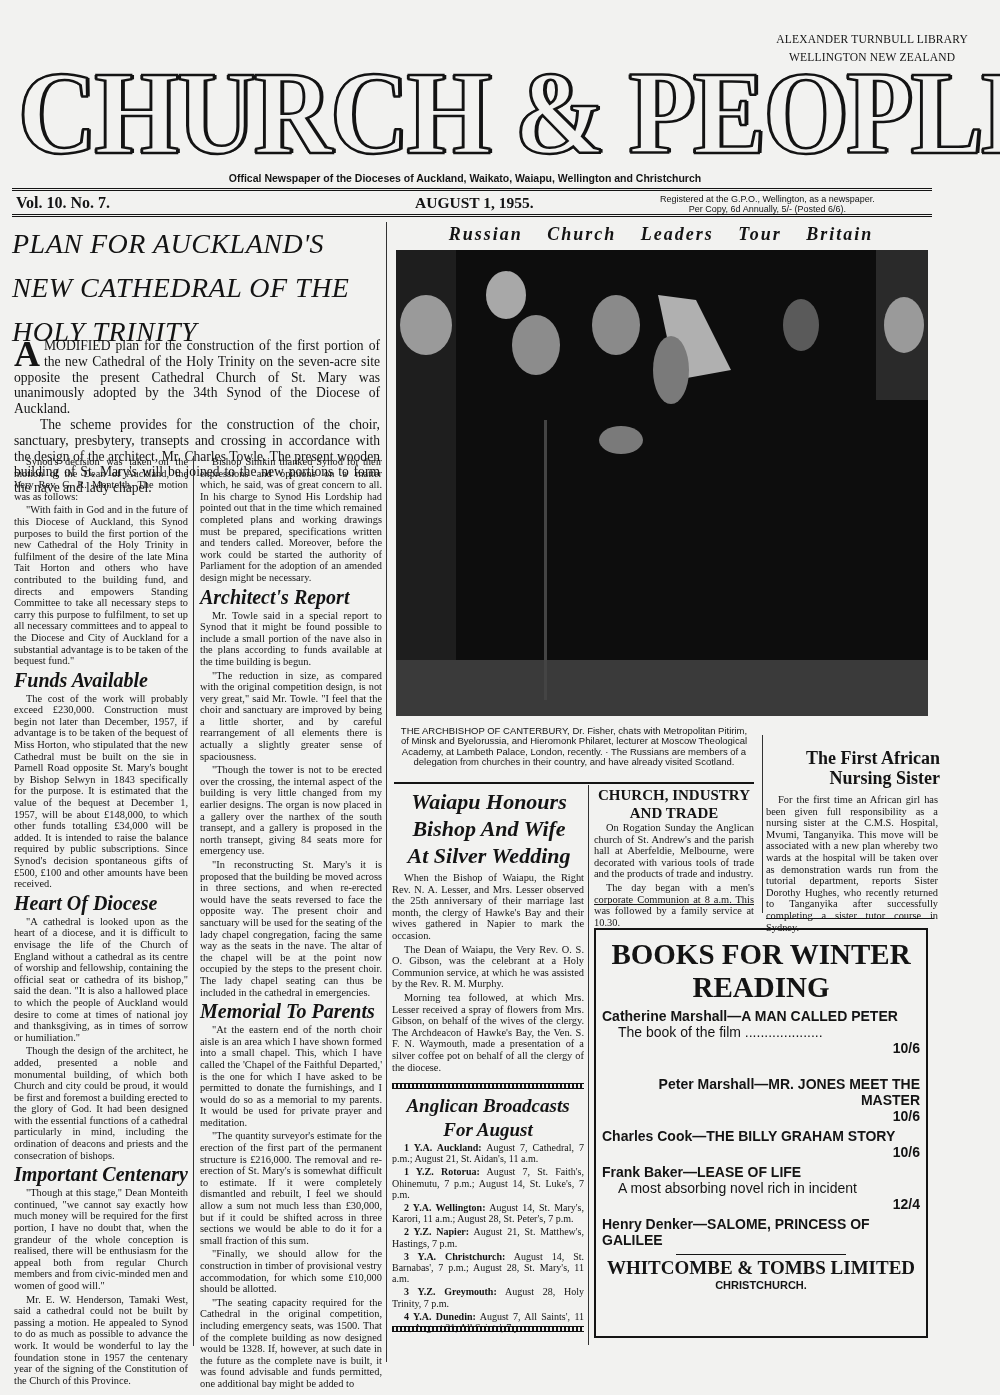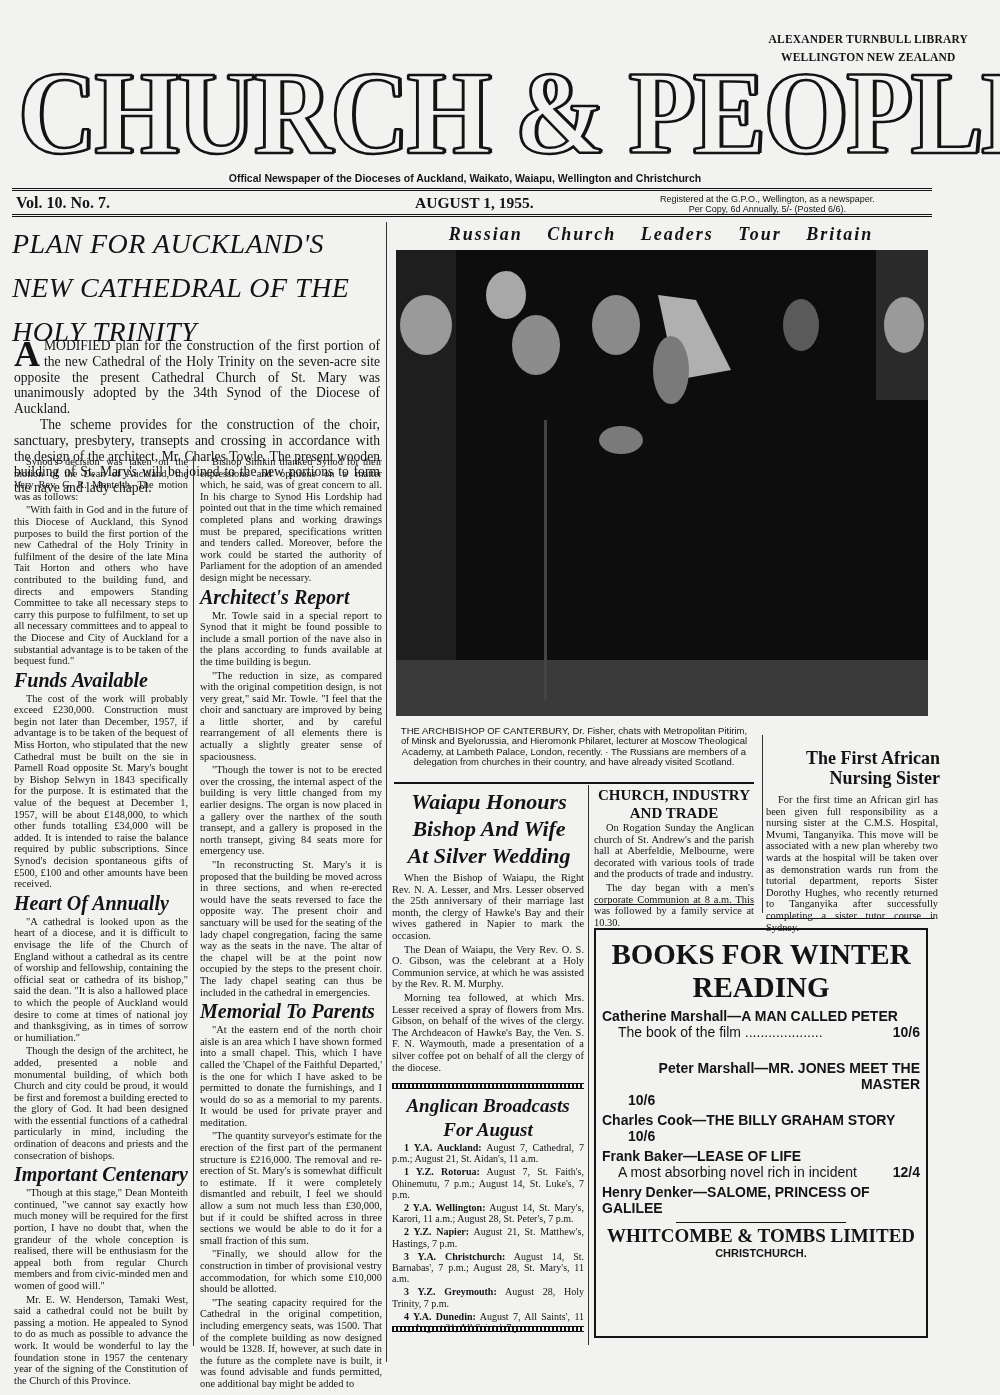--- a/index.html
+++ b/index.html
@@ -1,18 +1,18 @@
 <!DOCTYPE html>
 <html><head>
 <meta charset="utf-8">
 <style>
   html,body{margin:0;padding:0;background:#f2f2f0;}
   body{width:1000px;height:1395px;position:relative;overflow:hidden;color:#141414;font-family:"Liberation Serif","DejaVu Serif",serif;}
   .abs{position:absolute;}
-  .library{right:32px;top:30px;text-align:center;font-size:11.5px;font-weight:bold;line-height:18px;letter-spacing:.2px;font-family:"Liberation Serif",serif;}
+  .library{right:32px;top:30px;text-align:center;font-size:11.5px;font-weight:normal;line-height:18px;letter-spacing:.2px;font-family:"Liberation Serif",serif;}
   .masthead{left:18px;top:58px;width:900px;height:112px;font-family:"Liberation Serif",serif;font-size:118px;line-height:112px;letter-spacing:-2px;font-weight:bold;text-align:center;color:#f2f2f0;-webkit-text-stroke:2.5px #141414;transform:scaleX(0.92);transform-origin:left top;white-space:nowrap;}
   .masthead span{text-shadow:3px 0 0 #141414, -2px 0 0 #141414;}
   .sub{left:0;width:930px;top:172px;text-align:center;font-family:"Liberation Sans",sans-serif;font-weight:bold;font-size:10.5px;}
   .rule{left:12px;width:920px;border-top:2px solid #141414;}
   .dbl{border-top:3px double #141414;}
   .vol{left:16px;top:194px;font-size:16px;font-weight:bold;}
   .date{left:415px;top:194px;font-size:15.5px;font-weight:bold;}
   .reg{left:660px;top:194px;font-size:9px;line-height:10px;text-align:center;font-family:"Liberation Sans",sans-serif;}
   .vline{border-left:1px solid #333;}
   .headline{left:12px;top:222px;width:375px;font-style:italic;font-size:28px;line-height:44px;letter-spacing:.5px;}
@@ -22,21 +22,21 @@
   .lead p.ind{text-indent:26px;}
   .col{font-size:10.4px;line-height:11.6px;text-align:justify;}
   .col p{margin:0 0 2px 0;text-indent:12px;}
   .col h3{font-style:italic;font-size:20px;line-height:22px;margin:2px 0 2px 0;font-weight:bold;}
   .photo-title{left:396px;top:224px;width:530px;text-align:center;font-style:italic;font-weight:bold;font-size:18px;letter-spacing:2px;word-spacing:18px;}
   .photo{left:396px;top:250px;width:532px;height:466px;background:#0c0c0c;overflow:hidden;}
   .caption{left:396px;top:726px;width:356px;font-family:"Liberation Sans",sans-serif;font-size:9.5px;line-height:10.4px;text-align:center;}
   .box{border:2px solid #141414;}
   .books-title{font-size:29px;line-height:33px;text-align:center;font-weight:bold;}
   .books .author{font-family:"Liberation Sans",sans-serif;font-weight:bold;font-size:14px;line-height:16px;}
-  .books .desc{font-family:"Liberation Sans",sans-serif;font-size:14px;line-height:16px;display:flex;justify-content:space-between;padding-left:16px;}
+  .books .desc{font-family:"Liberation Sans",sans-serif;font-size:14px;line-height:16px;display:flex;padding-left:16px;flex-direction:column;}
   .books .price{font-weight:bold;white-space:nowrap;margin-left:10px;align-self:flex-end;}
   .ornament{height:4px;background:repeating-linear-gradient(90deg,#141414 0 2px,#f2f2f0 2px 4px);border-top:1px solid #141414;border-bottom:1px solid #141414;}
 </style>
 </head>
 <body>
 
 <div class="abs library">
   <div>ALEXANDER TURNBULL LIBRARY</div>
   <div>WELLINGTON NEW ZEALAND</div>
 </div>
@@ -58,21 +58,21 @@
   <p class="ind">The scheme provides for the construction of the choir, sanctuary, presbytery, transepts and crossing in accordance with the design of the architect, Mr. Charles Towle. The present wooden building of St. Mary's will be joined to the new portions to form the nave and lady chapel.</p>
 </div>
 <div class="abs vline" style="left:386px;top:222px;height:1140px;"></div>
 <div class="abs vline" style="left:193px;top:456px;height:890px;"></div>
 
 <div class="abs col" style="left:14px;top:456px;width:174px;">
   <p>Synod's decision was taken on the motion of the Dean of Auckland, the Very Rev. G. R. Monteith. The motion was as follows:</p>
   <p>"With faith in God and in the future of this Diocese of Auckland, this Synod purposes to build the first portion of the new Cathedral of the Holy Trinity in fulfilment of the desire of the late Mina Tait Horton and others who have contributed to the building fund, and directs and empowers Standing Committee to take all necessary steps to carry this purpose to fulfilment, to set up all necessary committees and to appeal to the Diocese and City of Auckland for a substantial advantage is to be taken of the bequest fund."</p>
   <h3>Funds Available</h3>
   <p>The cost of the work will probably exceed £230,000. Construction must begin not later than December, 1957, if advantage is to be taken of the bequest of Miss Horton, who stipulated that the new Cathedral must be built on the sie in Parnell Road opposite St. Mary's bought by Bishop Selwyn in 1843 specifically for the purpose. It is estimated that the value of the bequest at December 1, 1957, will be about £148,000, to which other funds totalling £34,000 will be added. It is intended to raise the balance required by public subscriptions. Since Synod's decision spontaneous gifts of £500, £100 and other amounts have been received.</p>
-  <h3>Heart Of Annually</h3>
+  <h3>Heart Of Diocese</h3>
   <p>"A cathedral is looked upon as the heart of a diocese, and it is difficult to envisage the life of the Church of England without a cathedral as its centre of worship and fellowship, containing the official seat or cathedra of its bishop," said the dean. "It is also a hallowed place to which the people of Auckland would desire to come at times of national joy and thanksgiving, as in times of sorrow or humiliation."</p>
   <p>Though the design of the architect, he added, presented a noble and monumental building, of which both Church and city could be proud, it would be first and foremost a building erected to the glory of God. It had been designed with the essential functions of a cathedral particularly in mind, including the ordination of deacons and priests and the consecration of bishops.</p>
   <h3>Important Centenary</h3>
   <p>"Though at this stage," Dean Monteith continued, "we cannot say exactly how much money will be required for the first portion, I have no doubt that, when the grandeur of the whole conception is realised, there will be enthusiasm for the appeal both from regular Church members and from civic-minded men and women of good will."</p>
   <p>Mr. E. W. Henderson, Tamaki West, said a cathedral could not be built by passing a motion. He appealed to Synod to do as much as possible to advance the work. It would be wonderful to lay the foundation stone in 1957 the centenary year of the signing of the Constitution of the Church of this Province.</p>
 </div>
 
 <div class="abs col" style="left:200px;top:456px;width:182px;">
   <p>Bishop Simkin thanked Synod for their expressions and opinions on a matter which, he said, was of great concern to all. In his charge to Synod His Lordship had pointed out that in the time which remained completed plans and working drawings must be prepared, specifications written and tenders called. Moreover, before the work could be started the authority of Parliament for the adoption of an amended design might be necessary.</p>
   <h3>Architect's Report</h3>

